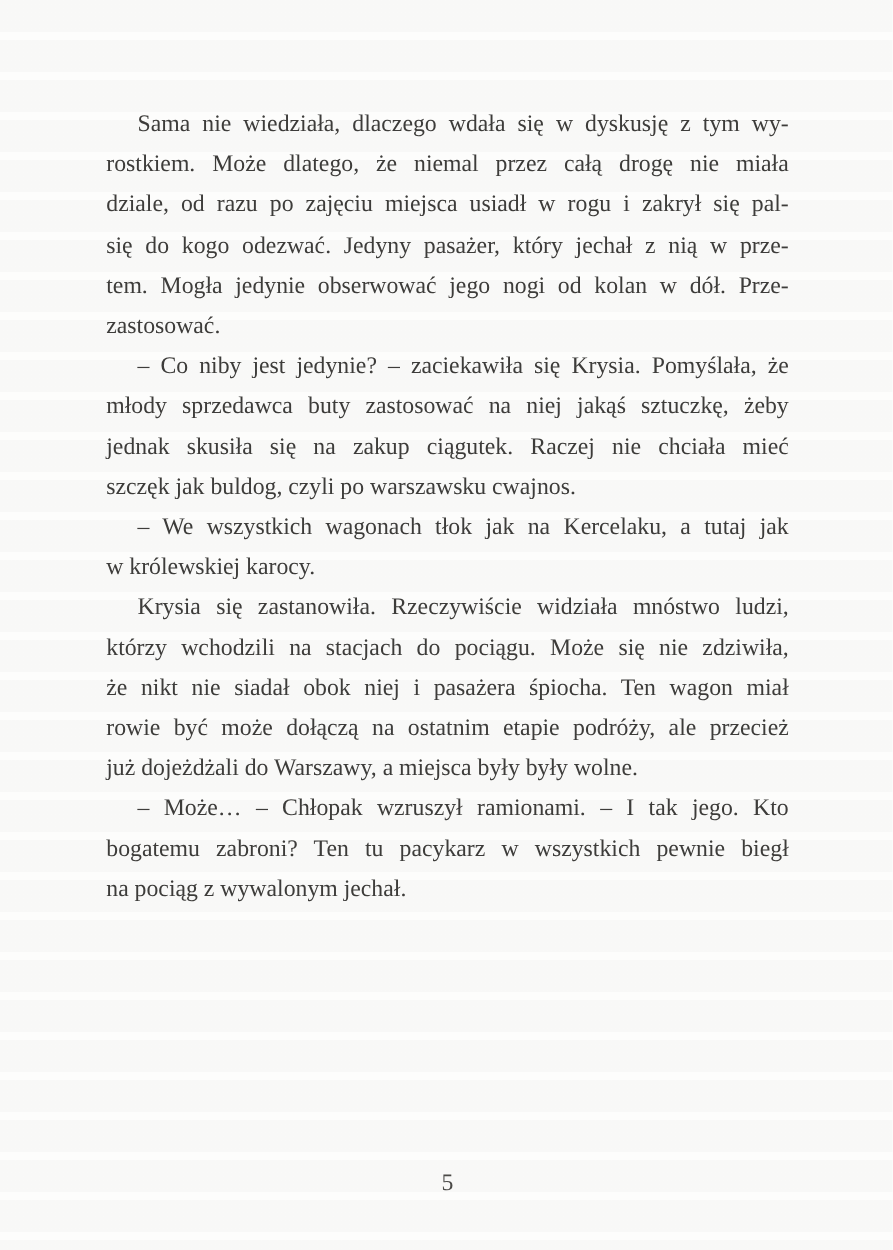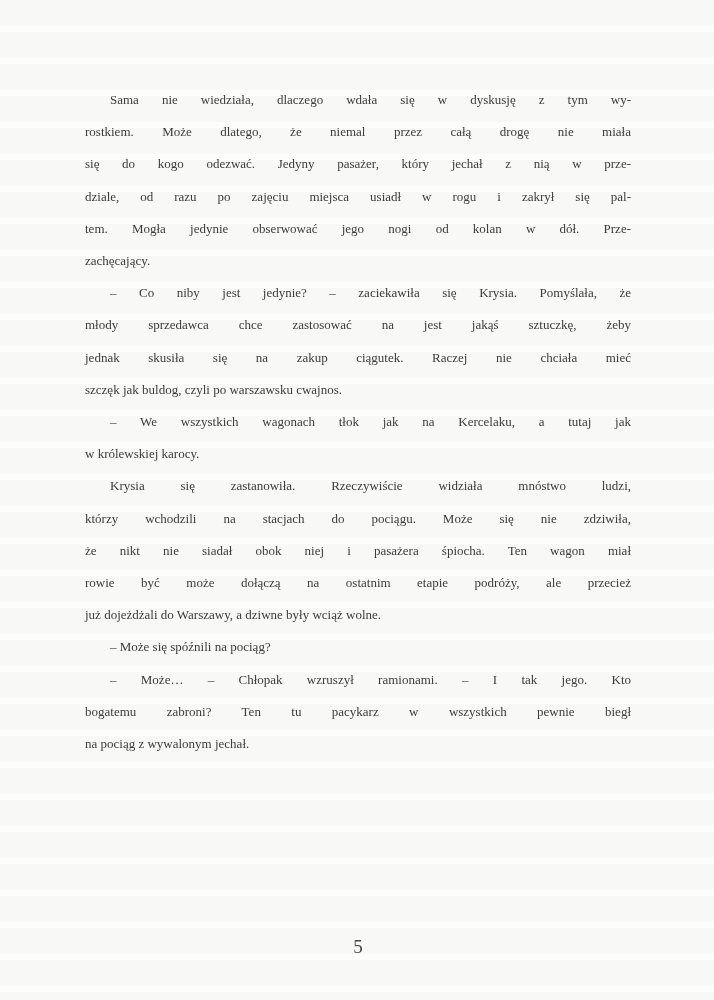--- a/index.html
+++ b/index.html
@@ -18,21 +18,21 @@
       ),
       #fdfdfc;
     font-family: "Liberation Serif", "DejaVu Serif", serif;
     color: #3d3c3a;
   }
   .text-block {
     position: absolute;
     left: 85px;
     top: 84px;
     width: 546px;
-    font-size: 13px;
+    font-size: 19px;
     line-height: 32.2px;
   }
   .paragraph { margin: 0; }
   .line {
     text-align: justify;
     text-align-last: justify;
     white-space: normal;
   }
   .line.last { text-align-last: left; }
   .line.first { text-indent: 25px; }
@@ -46,44 +46,41 @@
     color: #4a4947;
   }
 </style>
 </head>
 <body>
 
 <div class="text-block">
     <div class="paragraph">
       <div class="line first">Sama nie wiedziała, dlaczego wdała się w dyskusję z tym wy-</div>
       <div class="line">rostkiem. Może dlatego, że niemal przez całą drogę nie miała</div>
+      <div class="line">dziale, od razu po zajęciu miejsca usiadł w rogu i zakrył się pal-</div>
       <div class="line">się do kogo odezwać. Jedyny pasażer, który jechał z nią w prze-</div>
-      <div class="line">dziale, od razu po zajęciu miejsca usiadł w rogu i zakrył się pal-</div>
       <div class="line">tem. Mogła jedynie obserwować jego nogi od kolan w dół. Prze-</div>
-      <div class="line last">zachęcający.</div>
+      <div class="line last">zastosować.</div>
     </div>
     <div class="paragraph">
       <div class="line first">– Co niby jest jedynie? – zaciekawiła się Krysia. Pomyślała, że</div>
-      <div class="line">młody sprzedawca chce zastosować na jest jakąś sztuczkę, żeby</div>
+      <div class="line">młody sprzedawca buty zastosować na niej jakąś sztuczkę, żeby</div>
       <div class="line">jednak skusiła się na zakup ciągutek. Raczej nie chciała mieć</div>
       <div class="line last">szczęk jak buldog, czyli po warszawsku cwajnos.</div>
     </div>
     <div class="paragraph">
       <div class="line first">– We wszystkich wagonach tłok jak na Kercelaku, a tutaj jak</div>
       <div class="line last">w królewskiej karocy.</div>
     </div>
     <div class="paragraph">
       <div class="line first">Krysia się zastanowiła. Rzeczywiście widziała mnóstwo ludzi,</div>
       <div class="line">którzy wchodzili na stacjach do pociągu. Może się nie zdziwiła,</div>
       <div class="line">że nikt nie siadał obok niej i pasażera śpiocha. Ten wagon miał</div>
       <div class="line">rowie być może dołączą na ostatnim etapie podróży, ale przecież</div>
-      <div class="line last">już dojeżdżali do Warszawy, a dziwne były wciąż wolne.</div>
-    </div>
-    <div class="paragraph">
-      <div class="line first last">– Może się spóźnili na pociąg?</div>
+      <div class="line last">już dojeżdżali do Warszawy, a miejsca były były wolne.</div>
     </div>
     <div class="paragraph">
       <div class="line first">– Może… – Chłopak wzruszył ramionami. – I tak jego. Kto</div>
       <div class="line">bogatemu zabroni? Ten tu pacykarz w wszystkich pewnie biegł</div>
       <div class="line last">na pociąg z wywalonym jechał.</div>
     </div>
   </div>
 
 <div class="page-number">5</div>
 

